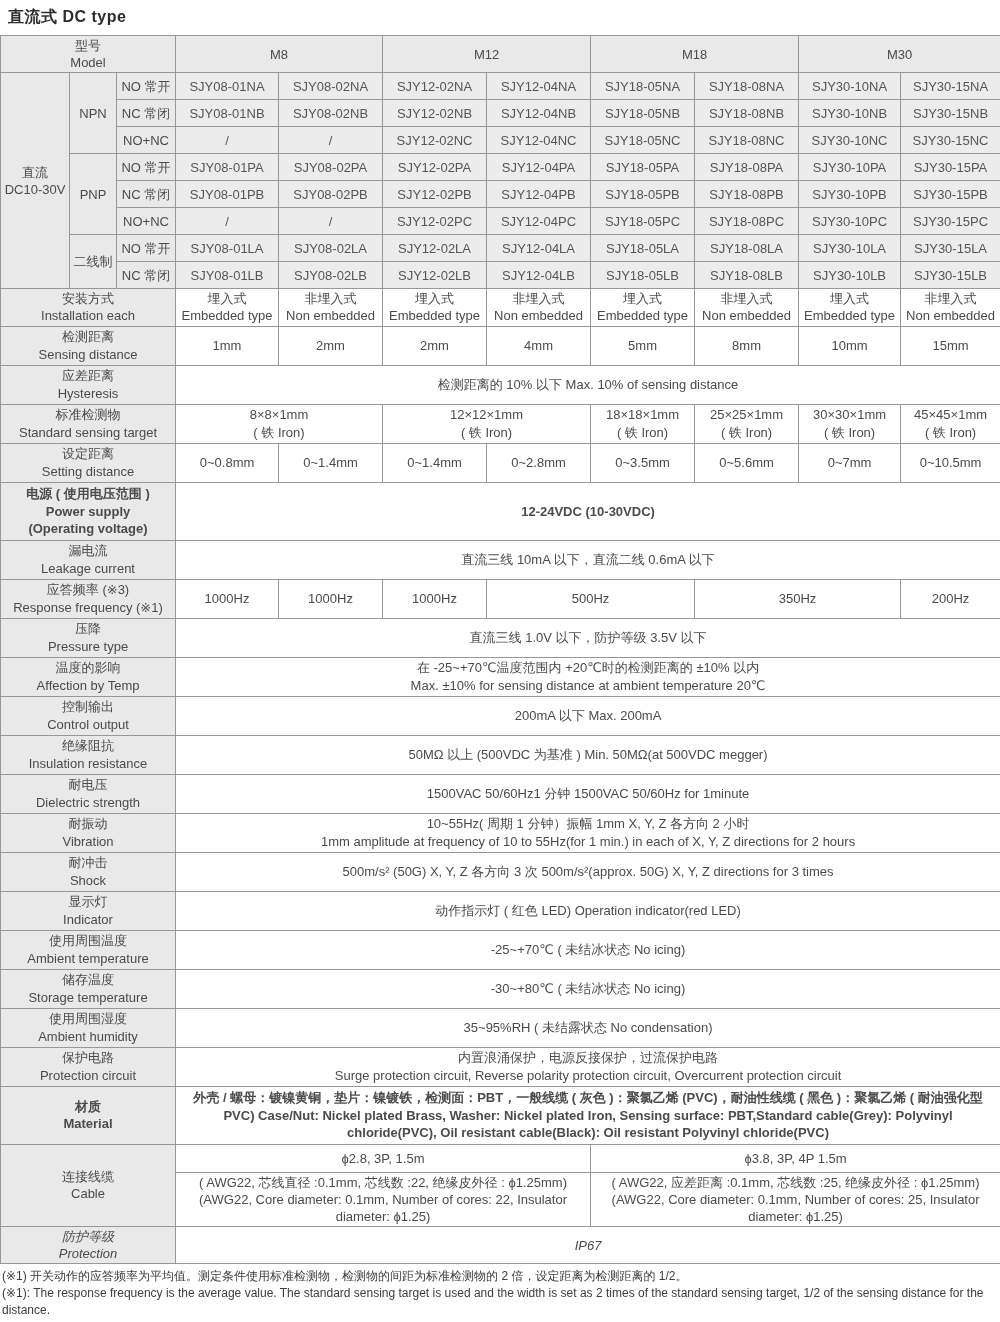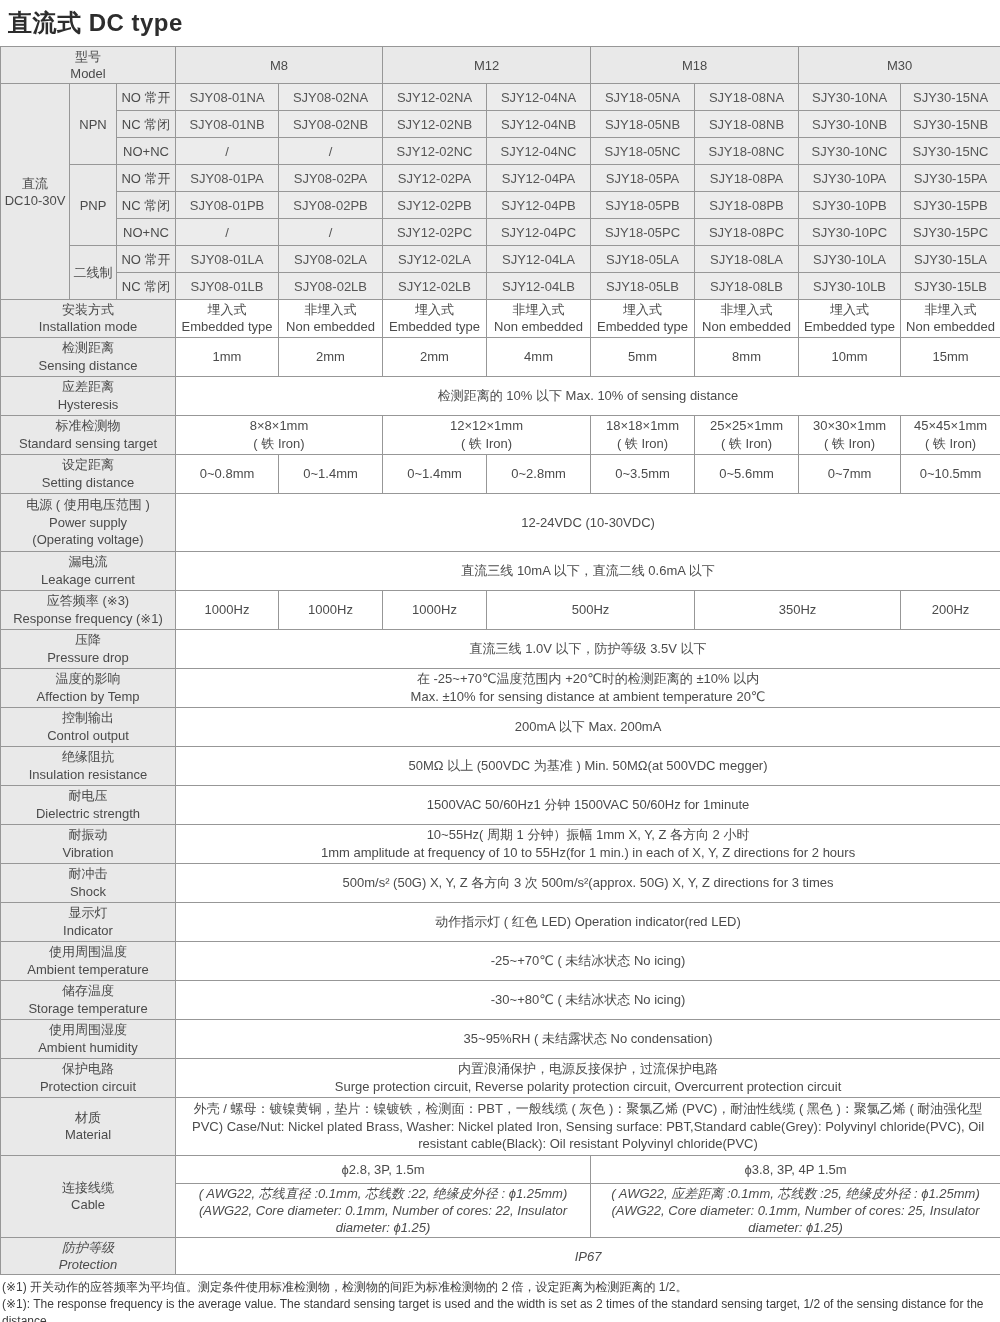--- a/index.html
+++ b/index.html
@@ -1,38 +1,38 @@
 <!DOCTYPE html>
 <html><head>
 <meta charset="utf-8">
 <style>
   * { box-sizing: border-box; }
   html, body { margin: 0; padding: 0; background: #ffffff; }
   body { font-family: "Liberation Sans", "DejaVu Sans", sans-serif; color: #4b4b4b; }
   .page { width: 1000px; }
-  .title { font-size: 24px; font-weight: bold; color: #2d2d2d; margin: 7px 0 7px 8px; letter-spacing: 0.5px; }
+  .title { font-size: 16px; font-weight: bold; color: #2d2d2d; margin: 7px 0 7px 8px; letter-spacing: 0.5px; }
   table.spec { border-collapse: collapse; table-layout: fixed; width: 1000px; }
   td {
     border: 1px solid #979797;
     text-align: center;
     vertical-align: middle;
     font-size: 13px;
     line-height: 1.32;
     padding: 1px 2px;
     white-space: pre-line;
     overflow: hidden;
   }
   .lab { background: #e9e9e9; }
   .mcell { background: #ececec; color: #565656; }
   tr.r40 { height: 25px; }
   tr.r27 { height: 27px; }
   tr.r39 { height: 39px; margin-top: 28px; }
-  tr.r58 { height: 58px; }
+  tr.r58 { height: 58px; font-weight: bold; }
   tr.r28 { height: 28px; }
-  tr.r54 { height: 54px; font-style: italic; }
+  tr.r54 { height: 54px; }
   tr.r36 { height: 36px; font-style: italic; }
   .notes { font-size: 12px; line-height: 1.42; color: #3d3d3d; padding: 4px 3px 0 2px; }
   .notes p { margin: 0; }
 </style>
 </head>
 <body>
 
 <div class="page">
   <div class="title">直流式 DC type</div>
 
@@ -150,21 +150,21 @@
       <td class="mcell">SJY12-02LB</td>
       <td class="mcell">SJY12-04LB</td>
       <td class="mcell">SJY18-05LB</td>
       <td class="mcell">SJY18-08LB</td>
       <td class="mcell">SJY30-10LB</td>
       <td class="mcell">SJY30-15LB</td>
     </tr>
 
     <tr class="r40">
       <td colspan="3" class="lab">安装方式
-Installation mode</td>
+Installation each</td>
       <td>埋入式
 Embedded type</td>
       <td>非埋入式
 Non embedded</td>
       <td>埋入式
 Embedded type</td>
       <td>非埋入式
 Non embedded</td>
       <td>埋入式
 Embedded type</td>
@@ -236,21 +236,21 @@
 Response frequency (※1)</td>
       <td>1000Hz</td>
       <td>1000Hz</td>
       <td>1000Hz</td>
       <td colspan="2">500Hz</td>
       <td colspan="2">350Hz</td>
       <td>200Hz</td>
     </tr>
     <tr class="r39">
       <td colspan="3" class="lab">压降
-Pressure drop</td>
+Pressure type</td>
       <td colspan="8">直流三线 1.0V 以下，防护等级 3.5V 以下</td>
     </tr>
     <tr class="r39">
       <td colspan="3" class="lab">温度的影响
 Affection by Temp</td>
       <td colspan="8">在 -25~+70℃温度范围内 +20℃时的检测距离的 ±10% 以内
 Max. ±10% for sensing distance at ambient temperature 20℃</td>
     </tr>
     <tr class="r39">
       <td colspan="3" class="lab">控制输出

